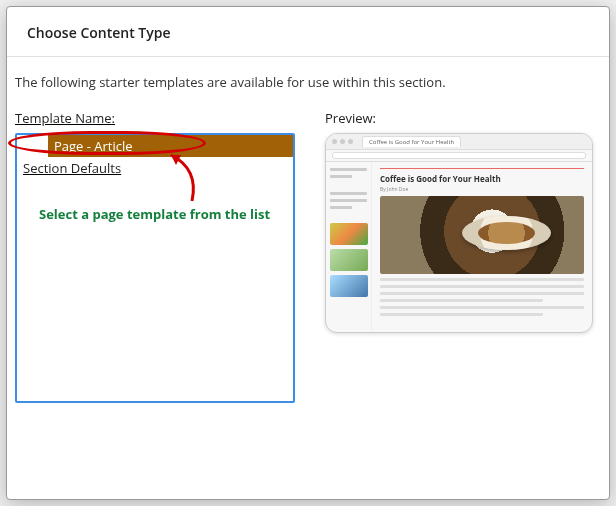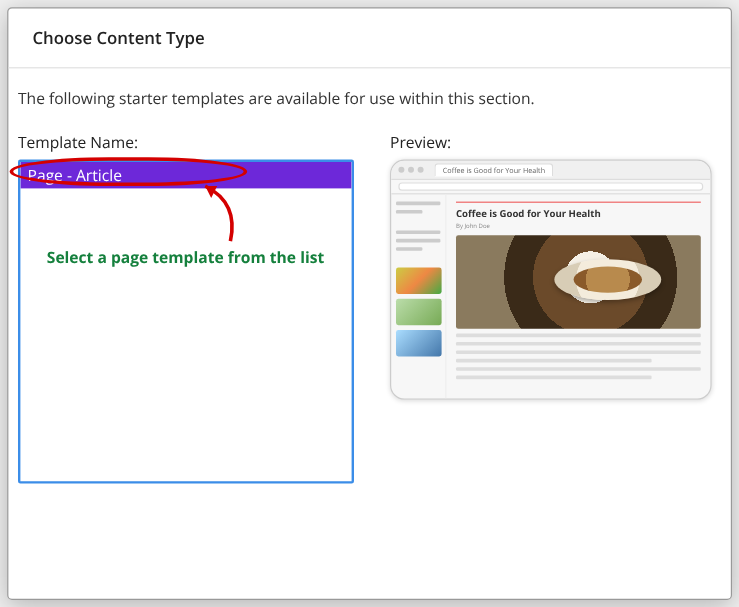--- a/index.html
+++ b/index.html
@@ -40,20 +40,21 @@
       font-size: 13px;
       color: #333;
       margin-bottom: 18px;
     }
     .columns {
       display: flex;
       gap: 30px;
     }
     .col-left {
       width: 280px;
+      text-decoration: underline;
     }
     .col-right {
       flex: 1;
     }
     .col-label {
       font-size: 13px;
       color: #222;
       margin-bottom: 6px;
     }
     .listbox {
@@ -64,22 +65,23 @@
       background: #fff;
       overflow-y: auto;
     }
     .list-item {
       padding: 2px 6px;
       font-size: 13px;
       color: #222;
       cursor: default;
     }
     .list-item.selected {
-      background: #6d28d9;
+      background: #a16207;
       color: #fff;
+      margin-left: 31px;
     }
     .preview-pane {
       width: 268px;
       height: 200px;
       border: 1px solid #ccc;
       border-radius: 12px;
       background: #f7f7f7;
       box-shadow: 0 1px 4px rgba(0,0,0,0.15);
       overflow: hidden;
       position: relative;
@@ -211,20 +213,21 @@
   </div>
 
   <div class="dialog-body">
     <div class="intro">The following starter templates are available for use within this section.</div>
 
     <div class="columns">
       <div class="col-left">
         <div class="col-label">Template Name:</div>
         <div class="listbox">
           <div class="list-item selected">Page - Article</div>
+          <div class="list-item">Section Defaults</div>
         </div>
       </div>
 
       <div class="col-right">
         <div class="col-label">Preview:</div>
         <div class="preview-pane">
           <div class="bc-top">
             <div class="bc-dot"></div>
               <div class="bc-dot"></div>
               <div class="bc-dot"></div>

